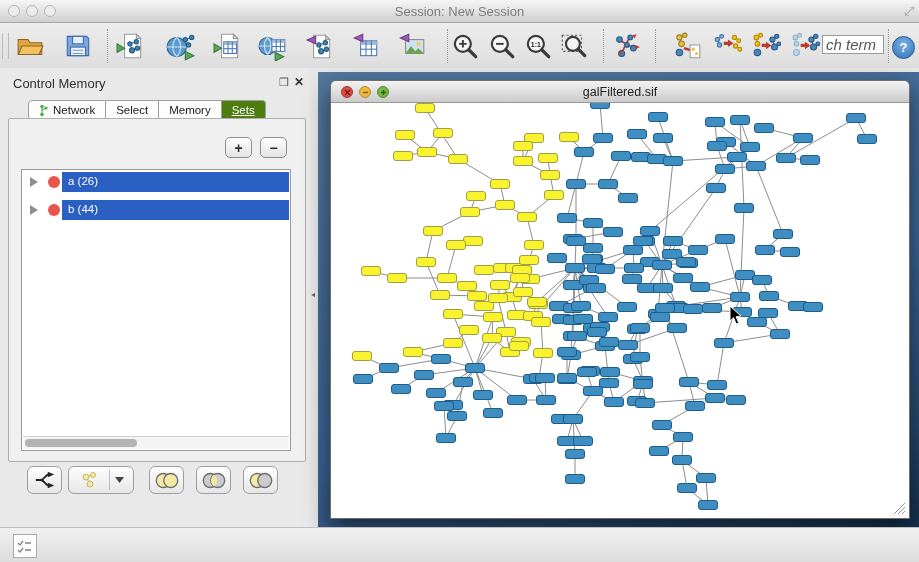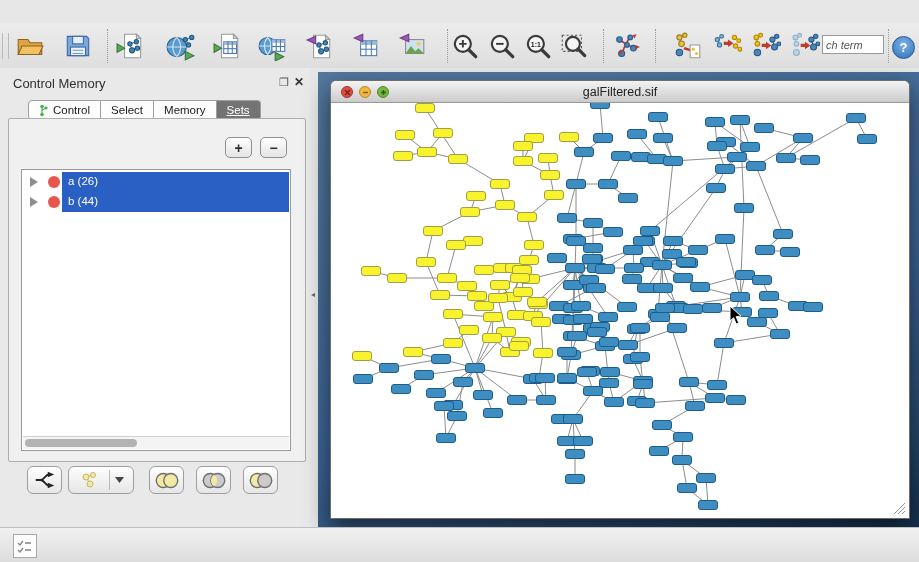--- a/index.html
+++ b/index.html
@@ -16,37 +16,37 @@
   
   .toolbar{position:absolute;left:0;top:23px;width:919px;height:45px;
     background:linear-gradient(#ececec,#dedede);}
   .tbtn{position:absolute;top:6px;width:34px;height:34px;display:flex;
     align-items:center;justify-content:center;}
   .tbtn svg{width:30px;height:30px;}
   .tsep{position:absolute;top:6px;height:34px;border-left:1px dotted #9a9a9a;}
   .tgrip{position:absolute;left:2px;top:10px;height:26px;width:5px;
     border-left:1px solid #bbb;border-right:1px solid #bbb;}
   .search-input{position:absolute;left:822px;top:12px;width:62px;height:19px;
-    border:1px solid #9a9a9a;background:#fff;font-size:11px;
+    border:1px solid #9a9a9a;background:#fff;font-size:15px;
     color:#444;padding:0 3px;box-sizing:border-box;font-family:"Liberation Sans",sans-serif;}
   .search-input::placeholder{font-style:italic;color:#555;}
   .help-btn{position:absolute;left:892px;top:13px;width:21px;height:21px;border-radius:50%;
     background:radial-gradient(circle at 50% 35%,#7db4e8,#2f6fb5);border:1px solid #26589a;
     color:#fff;font-weight:bold;font-size:13px;display:flex;align-items:center;justify-content:center;}
   
   .cp{position:absolute;left:0;top:68px;width:310px;height:459px;background:#e9e9e9;}
   .cp-title{position:absolute;left:13px;top:8px;font-size:13px;color:#2e2e2e;}
   .cp-float{position:absolute;left:279px;top:8px;font-size:11px;color:#555;}
   .cp-close{position:absolute;left:294px;top:7px;font-size:12px;color:#333;font-weight:bold;}
   .tabbar{position:absolute;left:28px;top:32px;height:18px;display:flex;}
   .tabseg{height:18px;line-height:18px;font-size:11.5px;color:#1a1a1a;background:#fdfdfd;
     border:1px solid #9f9f9f;border-left:none;padding:0 10px;display:flex;align-items:center;gap:4px;}
   .tabseg.first{border-left:1px solid #9f9f9f;border-radius:4px 0 0 4px;}
   .tabseg.last{border-radius:0 4px 4px 0;}
-  .tabseg.sel{background:#737373;color:#fff;text-decoration:underline;}
+  .tabseg.sel{background:#4d7c0f;color:#fff;text-decoration:underline;}
   .sets-outer{position:absolute;left:8px;top:50px;width:296px;height:342px;
     background:#f0f0f0;border:1px solid #adadad;border-radius:2px;}
   .pm-btn{position:absolute;top:18px;width:25px;height:19px;border:1px solid #8f8f8f;
     border-radius:5px;background:linear-gradient(#fefefe,#e4e4e4);font-size:14px;font-weight:bold;
     color:#2e2e2e;display:flex;align-items:center;justify-content:center;line-height:1;}
   .setlist{position:absolute;left:12px;top:50px;width:270px;height:282px;background:#fff;
     border:1px solid #9b9b9b;box-sizing:border-box;}
   .setrow{position:absolute;left:0;width:100%;height:20px;}
   .setrow .tri{position:absolute;left:8px;top:5px;width:0;height:0;
     border-left:8px solid #8f8f8f;border-top:5px solid transparent;border-bottom:5px solid transparent;}
@@ -86,20 +86,27 @@
     align-items:center;justify-content:center;gap:5px;}
   .mem-lbl{font-size:11px;color:#222;}
   .mem-dot{width:13px;height:13px;border-radius:50%;background:radial-gradient(circle at 40% 35%,#7ed468,#3f9e3f);
     border:1px solid #2e7a2e;box-sizing:border-box;}
 </style>
 </head>
 <body>
 
 <div class="app">
 
+  <div class="titlebar">
+    <span class="tl-circle" style="left:8px"></span>
+    <span class="tl-circle" style="left:26px"></span>
+    <span class="tl-circle" style="left:44px"></span>
+    <div class="win-title">Session: New Session</div>
+    <span class="expand-ic">⤢</span>
+  </div>
 
   <div class="toolbar">
     <span class="tgrip"></span>
 
     <div class="tbtn" style="left:13px">
       <svg viewBox="0 0 28 28">
           <path d="M3 8h9l2 3h11v11H3z" fill="#e0a33e" stroke="#8a641f"></path>
           <path d="M3 22l3.5-8H26l-3.5 8z" fill="#f2c063" stroke="#8a641f"></path>
         </svg>
     </div>
@@ -369,21 +376,21 @@
 
     <div class="tabbar">
       <div class="tabseg first">
         <svg width="10" height="13" viewBox="0 0 10 13">
             <line x1="3" y1="3" x2="3" y2="10" stroke="#3c9e3c"></line>
             <line x1="3" y1="6" x2="7" y2="4" stroke="#3c9e3c"></line>
             <circle cx="3" cy="2.5" r="1.8" fill="#4cae4c"></circle>
             <circle cx="7" cy="4" r="1.6" fill="#4cae4c"></circle>
             <circle cx="3" cy="10.5" r="1.8" fill="#4cae4c"></circle>
           </svg>
-        <span>Control</span>
+        <span>Network</span>
       </div>
       <div class="tabseg">
         <span>Select</span>
       </div>
       <div class="tabseg">
         <span>Memory</span>
       </div>
       <div class="tabseg last sel">
         <span>Sets</span>
       </div>
@@ -397,21 +404,21 @@
         <span>−</span>
       </div>
 
       <div class="setlist">
         <div class="setrow" style="top:2px">
           <span class="selbg" style="background: rgb(42, 95, 196);"></span>
           <span class="tri"></span>
           <span class="dot" style="background: rgb(232, 85, 76);"></span>
           <span class="lbl">a (26)</span>
         </div>
-        <div class="setrow" style="top:22px">
+        <div class="setrow" style="top:30px">
           <span class="selbg" style="background: rgb(42, 95, 196);"></span>
           <span class="tri"></span>
           <span class="dot" style="background: rgb(232, 85, 76);"></span>
           <span class="lbl">b (44)</span>
         </div>
         <div class="hscroll">
           <div class="hthumb"></div>
         </div>
       </div>
     </div>

